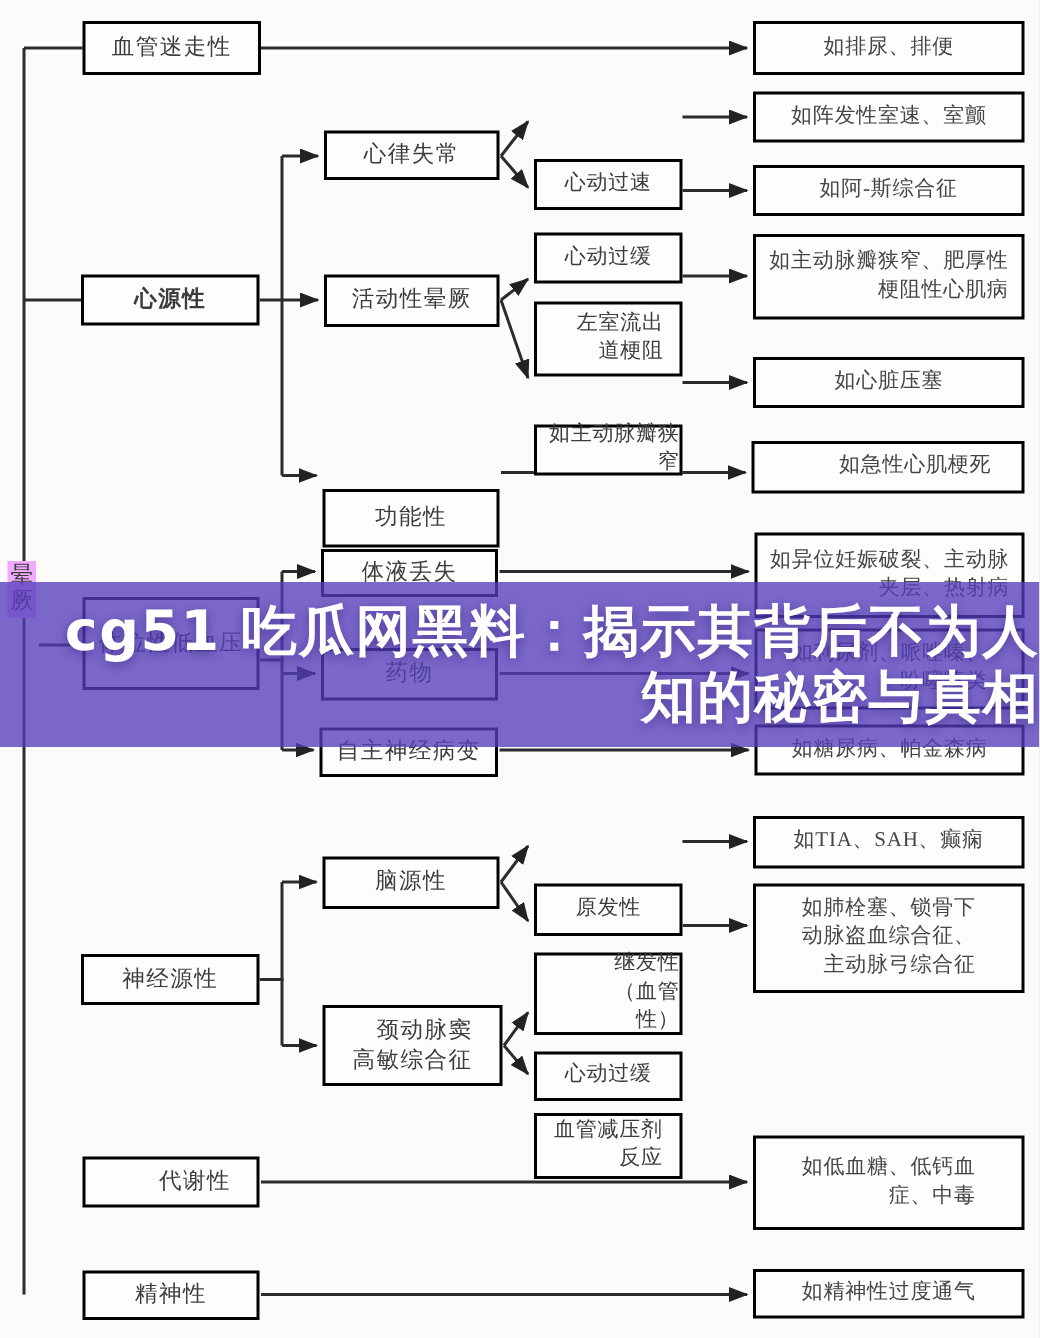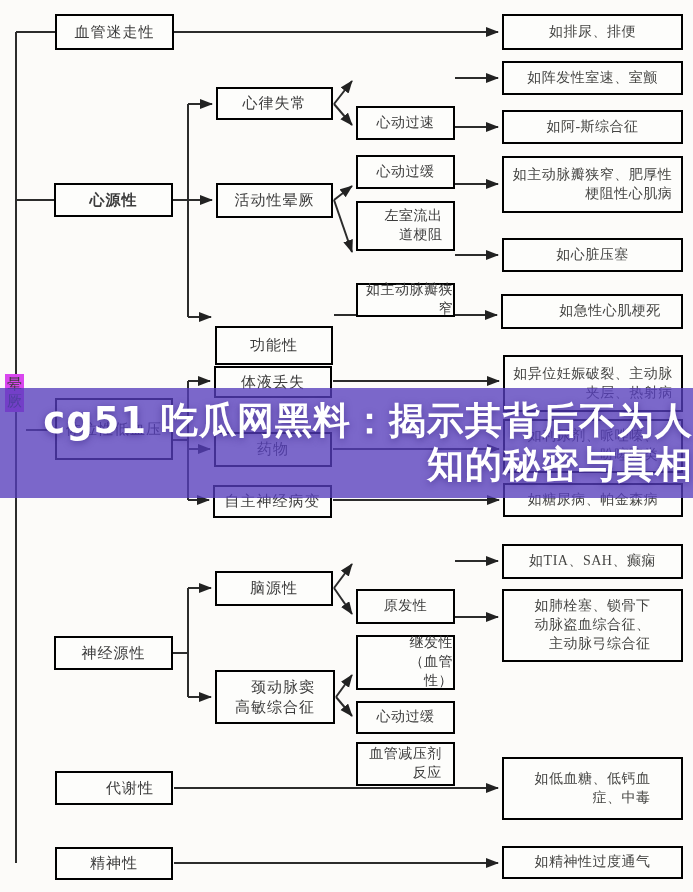--- a/index.html
+++ b/index.html
@@ -15,21 +15,21 @@
     text-align:right;white-space:pre-line;
     color:#3c3c3c;letter-spacing:1px;line-height:1.35;
   }
   .c1{font-size:15px;}
   .c2{font-size:15px;}
   .c3{font-size:14px;letter-spacing:0.5px;margin-top:45px;}
   .c4{font-size:14px;letter-spacing:0.5px;color:#454543;}
   #root-label{
     position:absolute;left:5px;top:374px;width:19px;z-index:2;
     font-size:15px;line-height:17px;text-align:center;
-    word-break:break-all;background:#d946ef;color:#3c3c3c;padding:2px 0;
+    word-break:break-all;background:#f0abfc;color:#3c3c3c;padding:2px 0;
   }
   #banner{
     position:absolute;left:0;top:388px;width:693px;height:110px;z-index:5;
     background:rgba(86,62,188,0.78);
     display:flex;flex-direction:column;align-items:flex-end;justify-content:center;
     font-family:"DejaVu Sans","Liberation Sans",sans-serif;
     font-weight:900;color:#ffffff;font-size:37px;line-height:44px;
     text-shadow:0 2px 7px rgba(48,28,120,0.55);
     letter-spacing:1px;text-align:center;
   }

